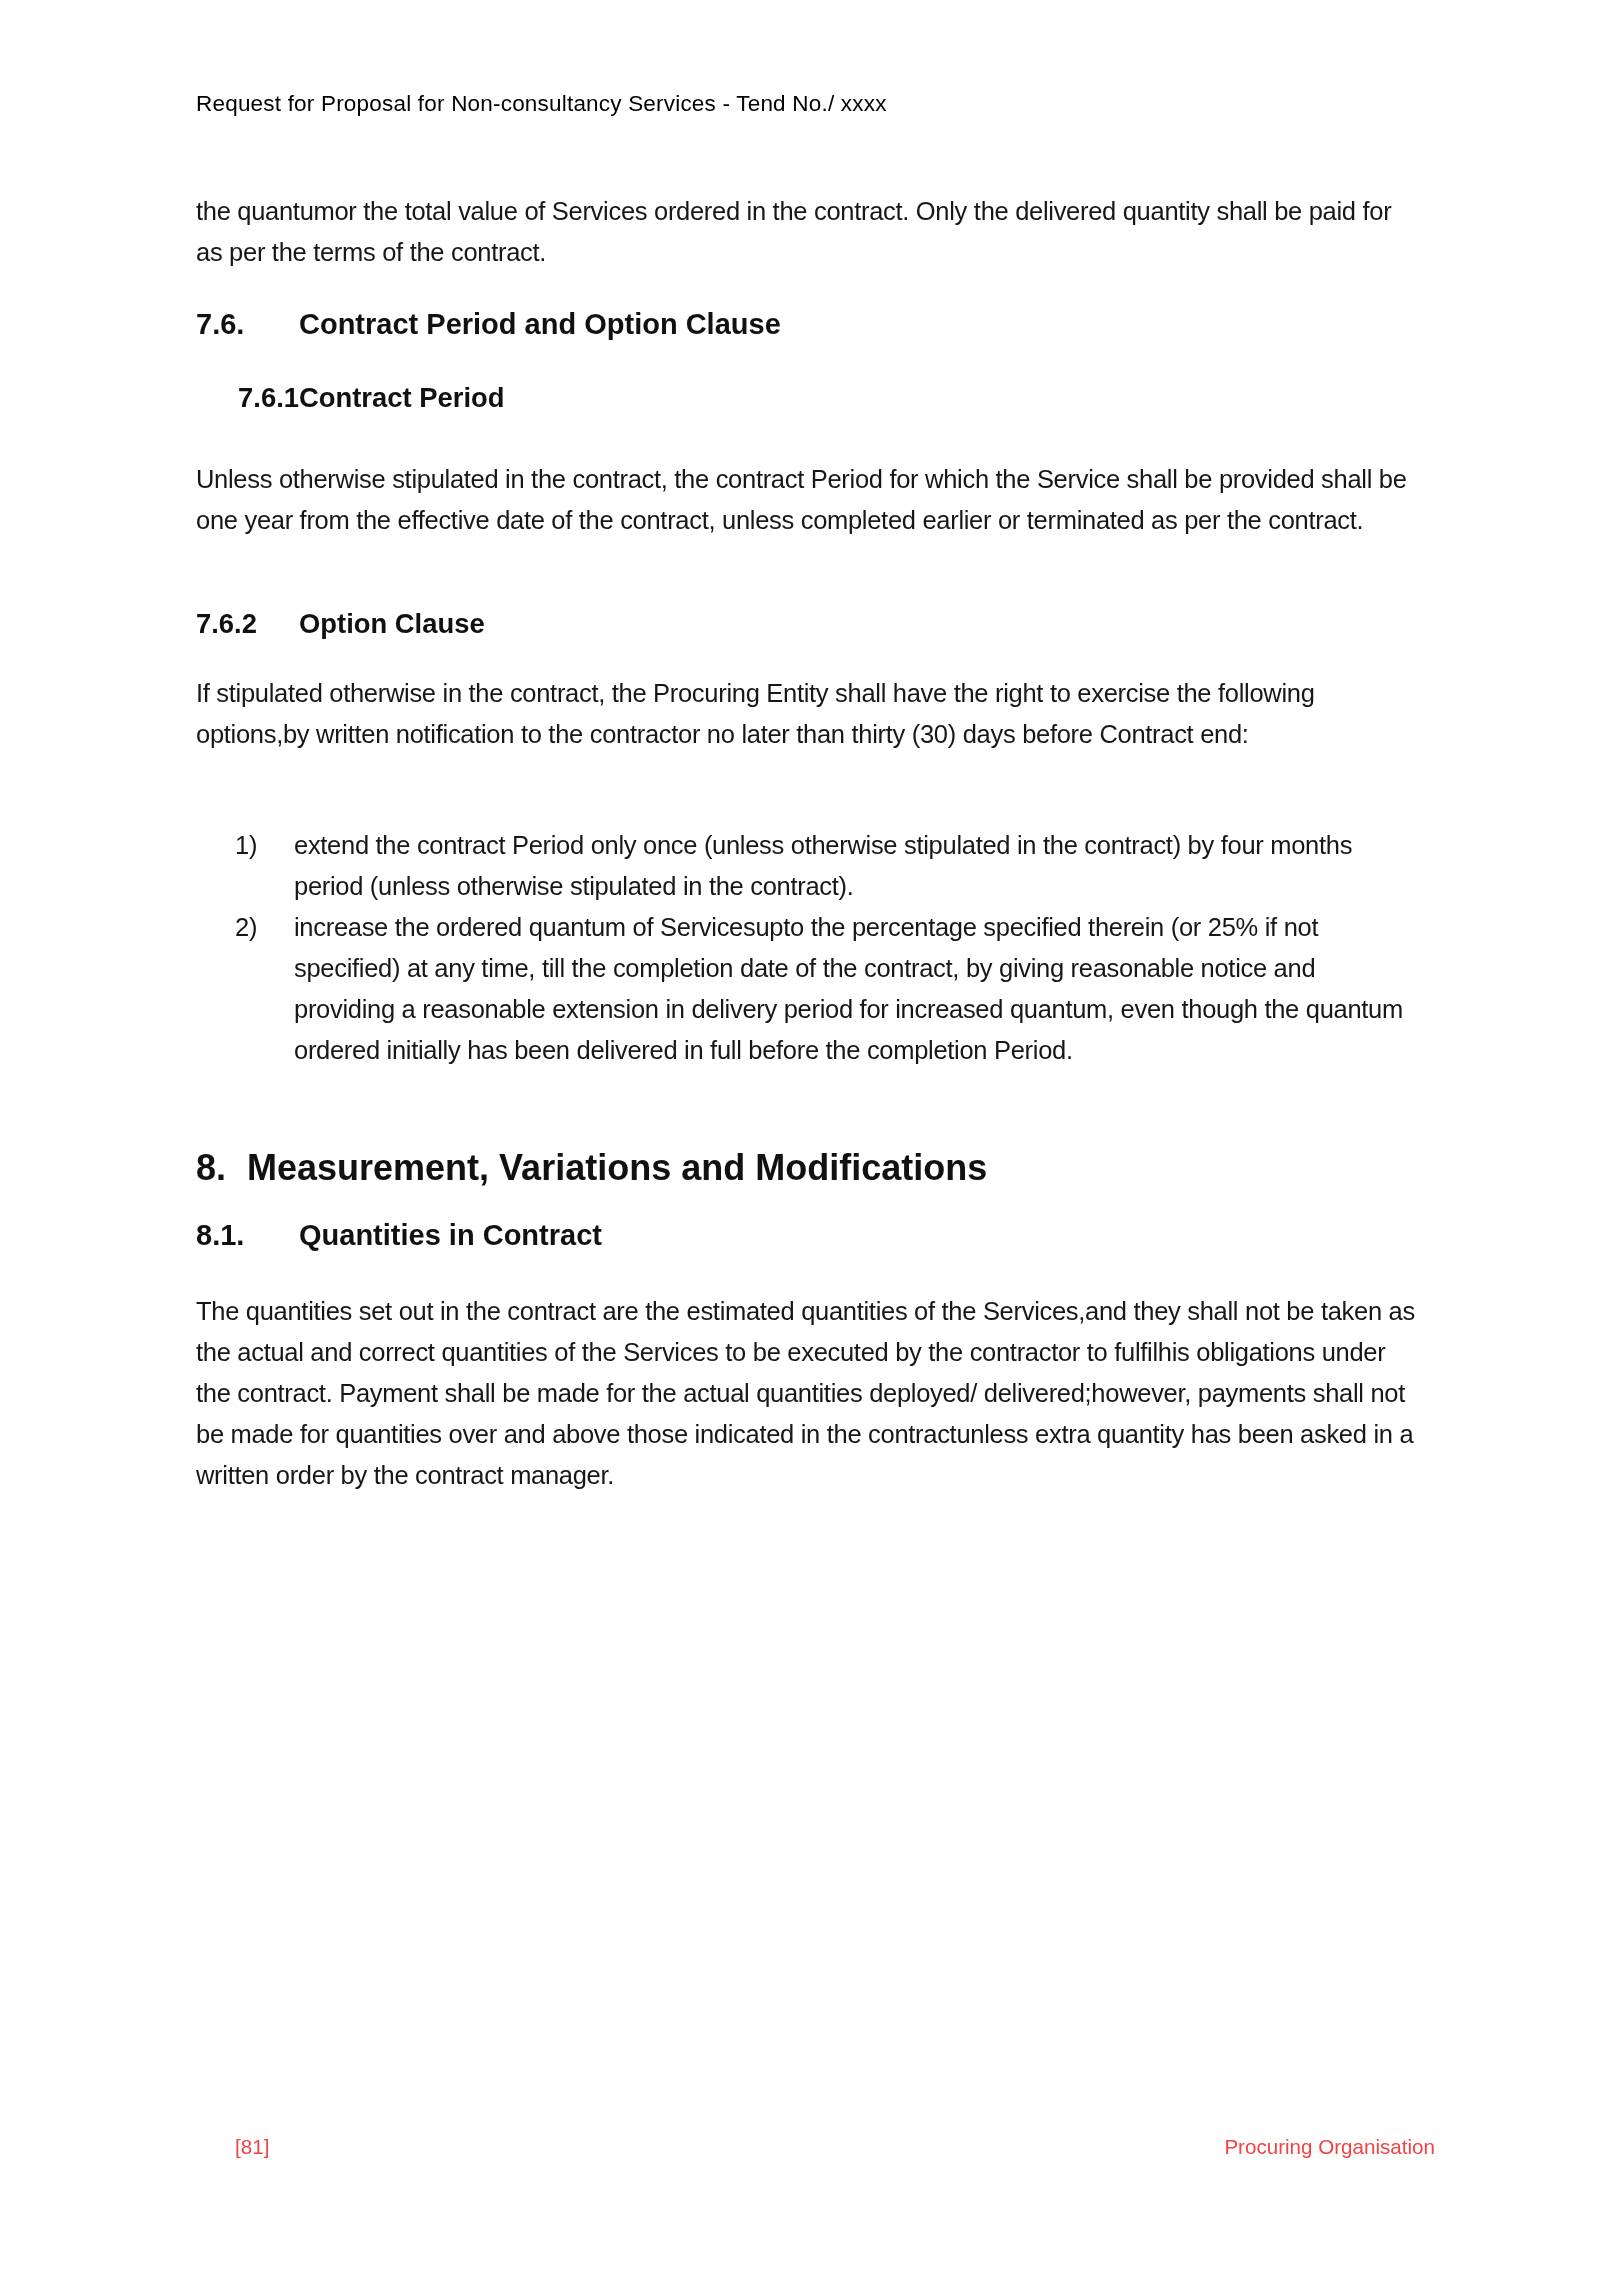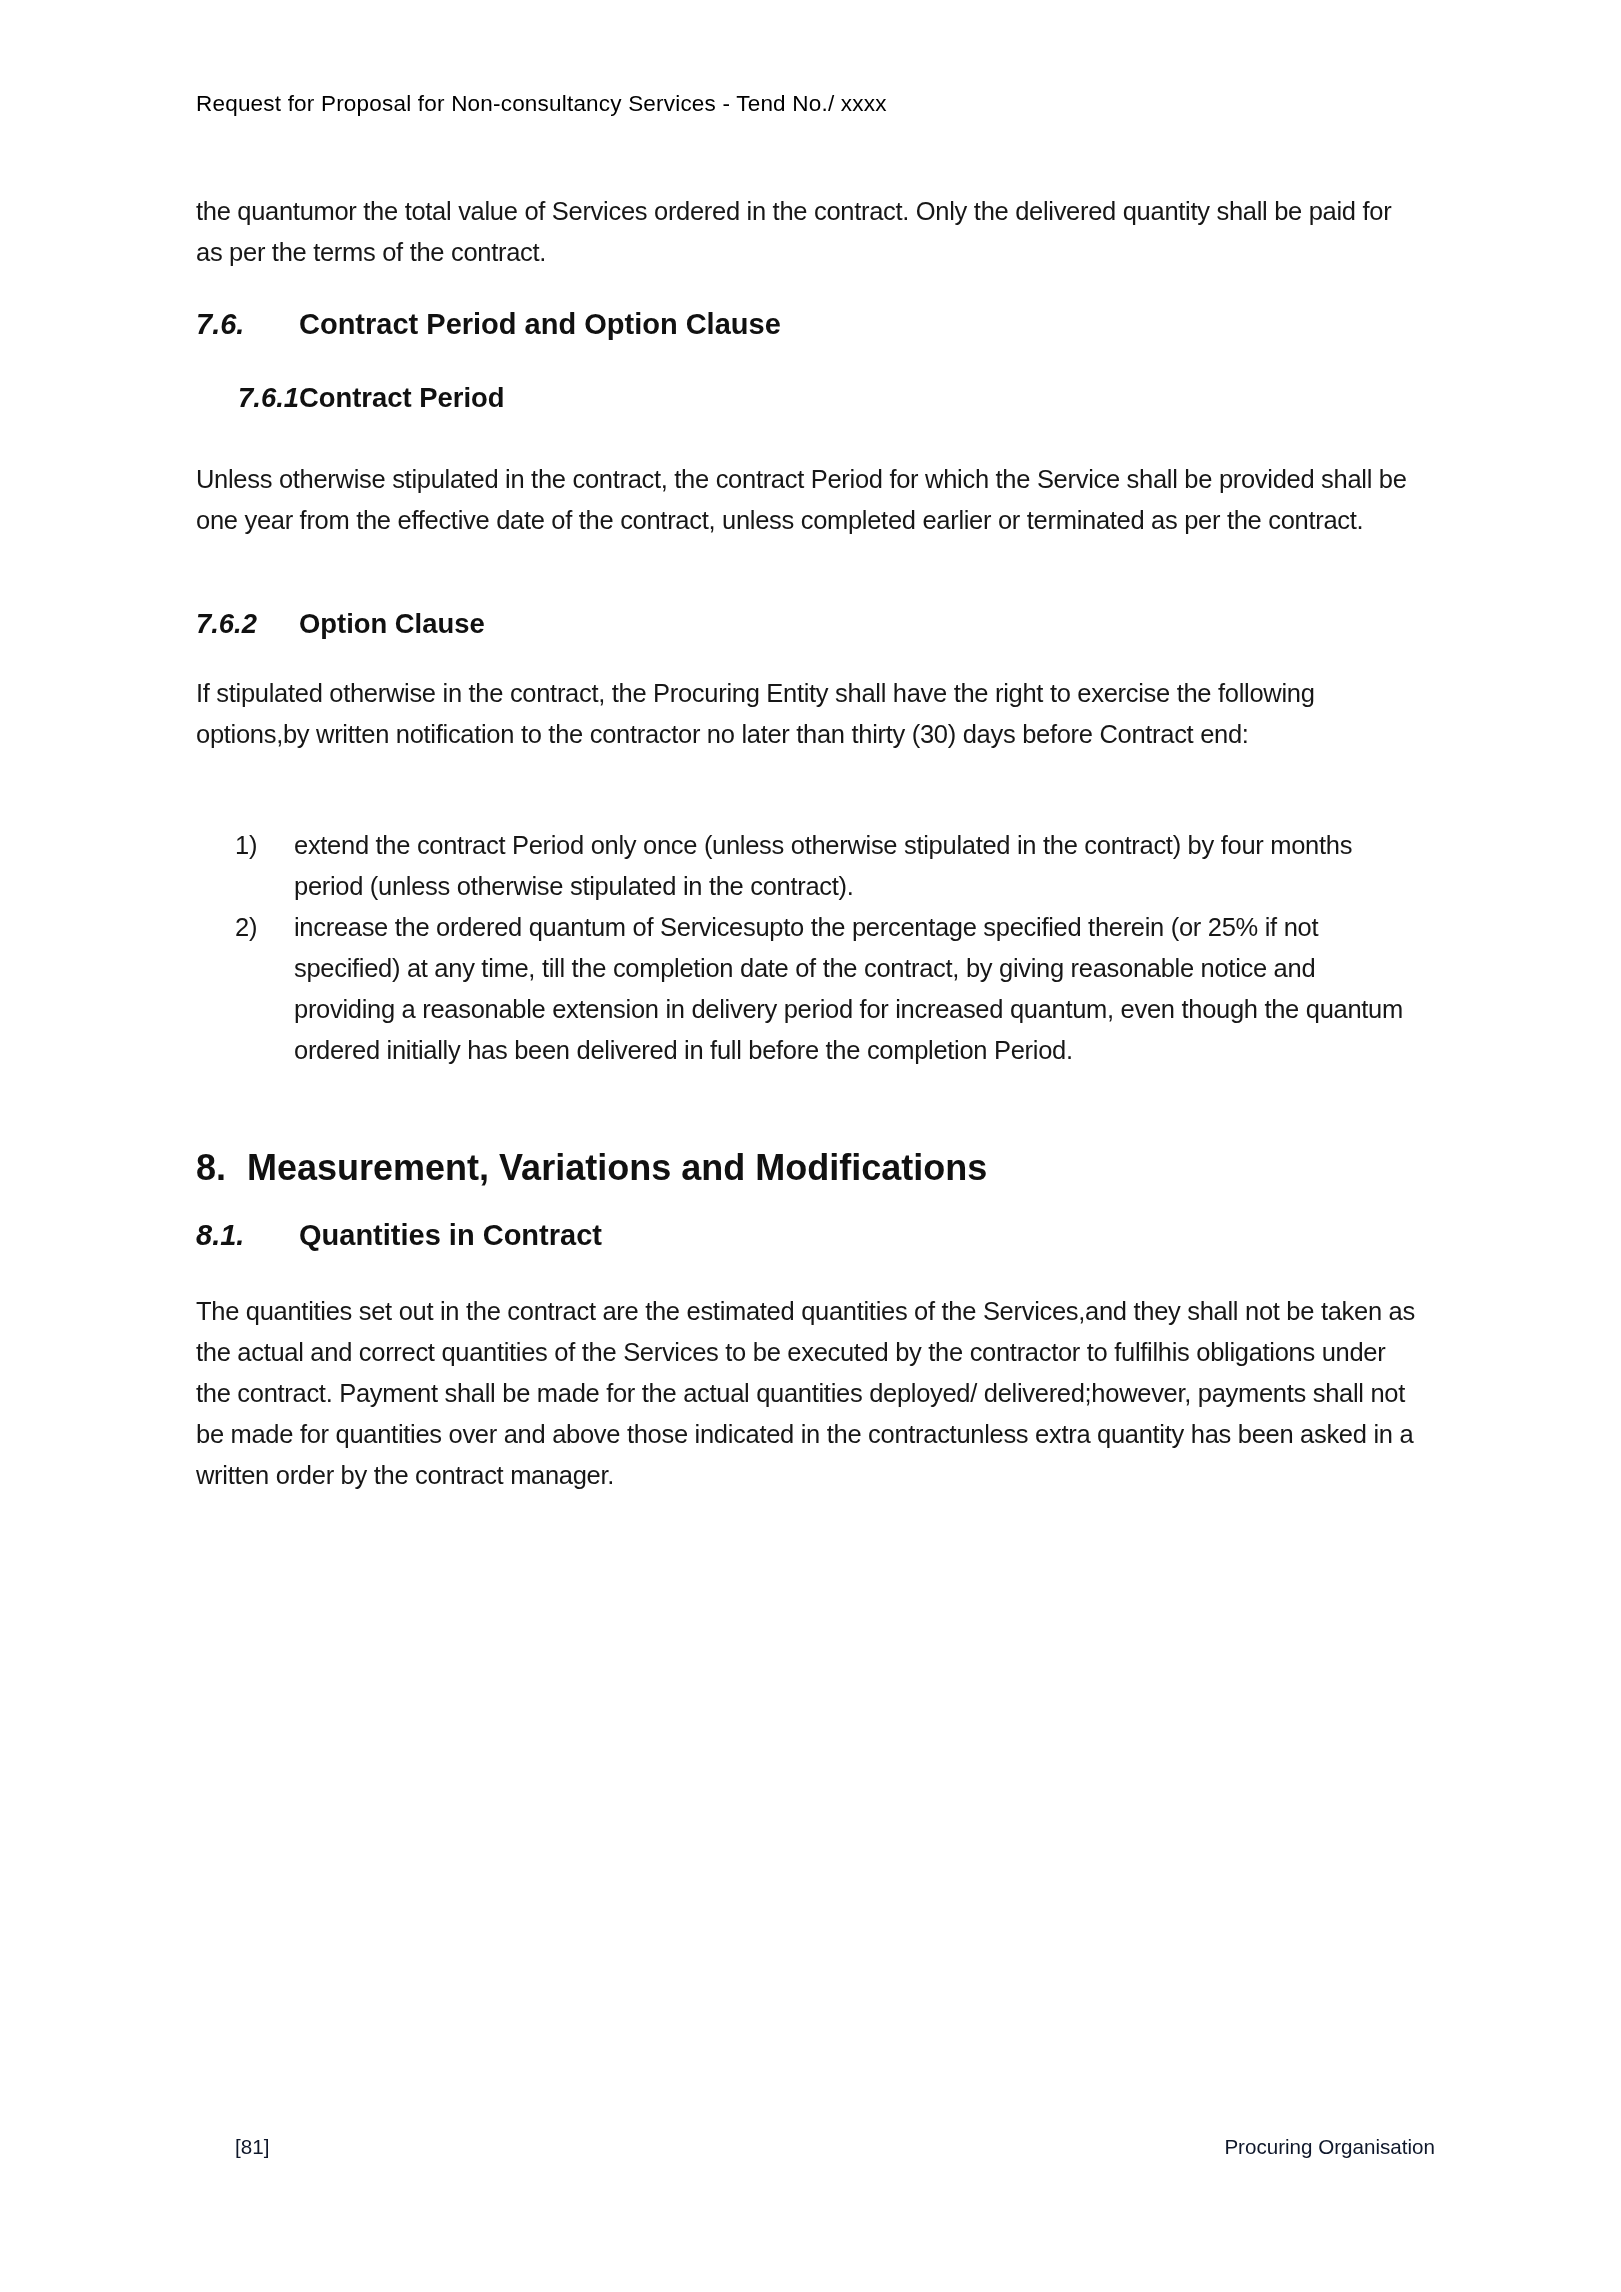--- a/index.html
+++ b/index.html
@@ -46,21 +46,21 @@
     color: #111111;
     white-space: nowrap;
   }
   .h-76  { top: 308px; font-size: 29px; }
   .h-761 { top: 382px; font-size: 27.4px; text-align: right; }
   .h-762 { top: 608px; font-size: 27.4px; }
   .h-8   { top: 1147px; font-size: 36px; }
   .h-81  { top: 1219px; font-size: 29px; }
 
   .hnum { display: inline-block; }
-  .hnum-wide   { width: 103px; font-style: italic; }  
+  .hnum-wide   { width: 103px; }  
   .hnum-narrow { width: 51px;  }  
 
   .option-list {
     position: absolute;
     left: 196px;
     top: 825px;
     width: 1223px;
     font-size: 25.5px;
     letter-spacing: -0.3px;
     line-height: 41px;
@@ -77,21 +77,21 @@
   }
   .page-footer {
     position: absolute;
     left: 235px;
     right: 186px;
     top: 2135px;
     display: flex;
     justify-content: space-between;
     align-items: baseline;
     font-size: 20.6px;
-    color: #0f172a;
+    color: #ef4444;
   }
 </style>
 </head>
 <body>
 
 <div class="page">
 
   <div class="running-header">Request for Proposal for Non-consultancy Services - Tend No./ xxxx</div>
 
   <div class="body-text intro">the quantumor the total value of Services ordered in the contract. Only the delivered quantity shall be paid for as per the terms of the contract.</div>

